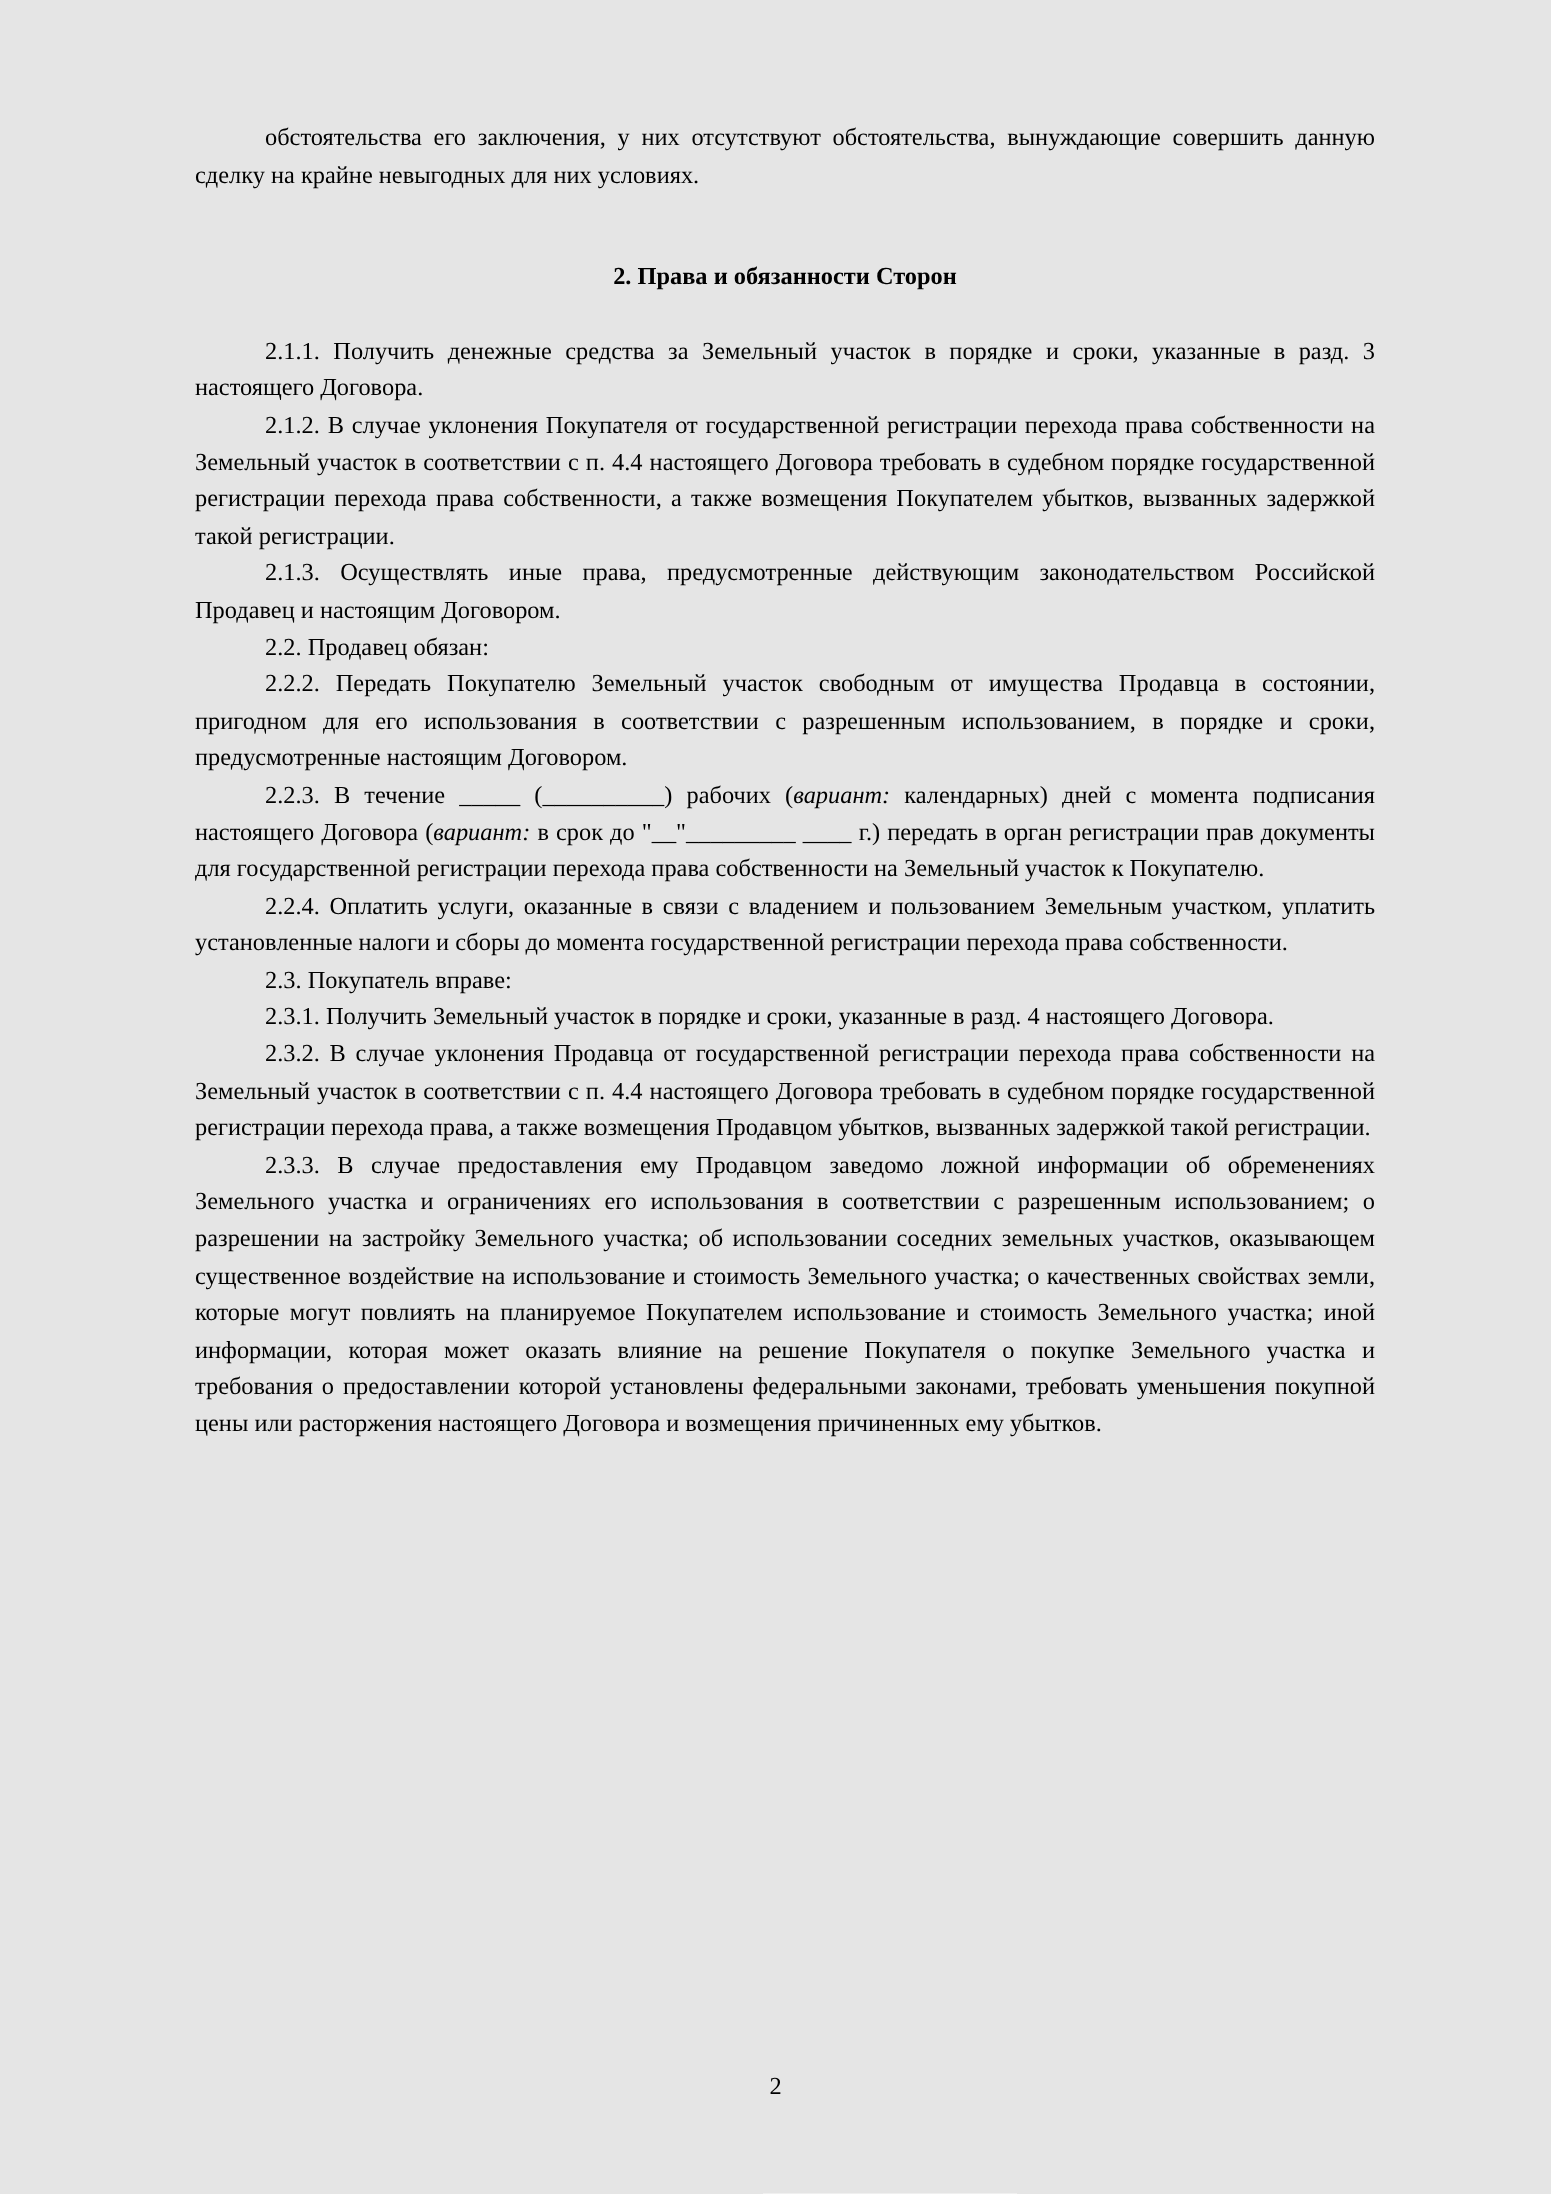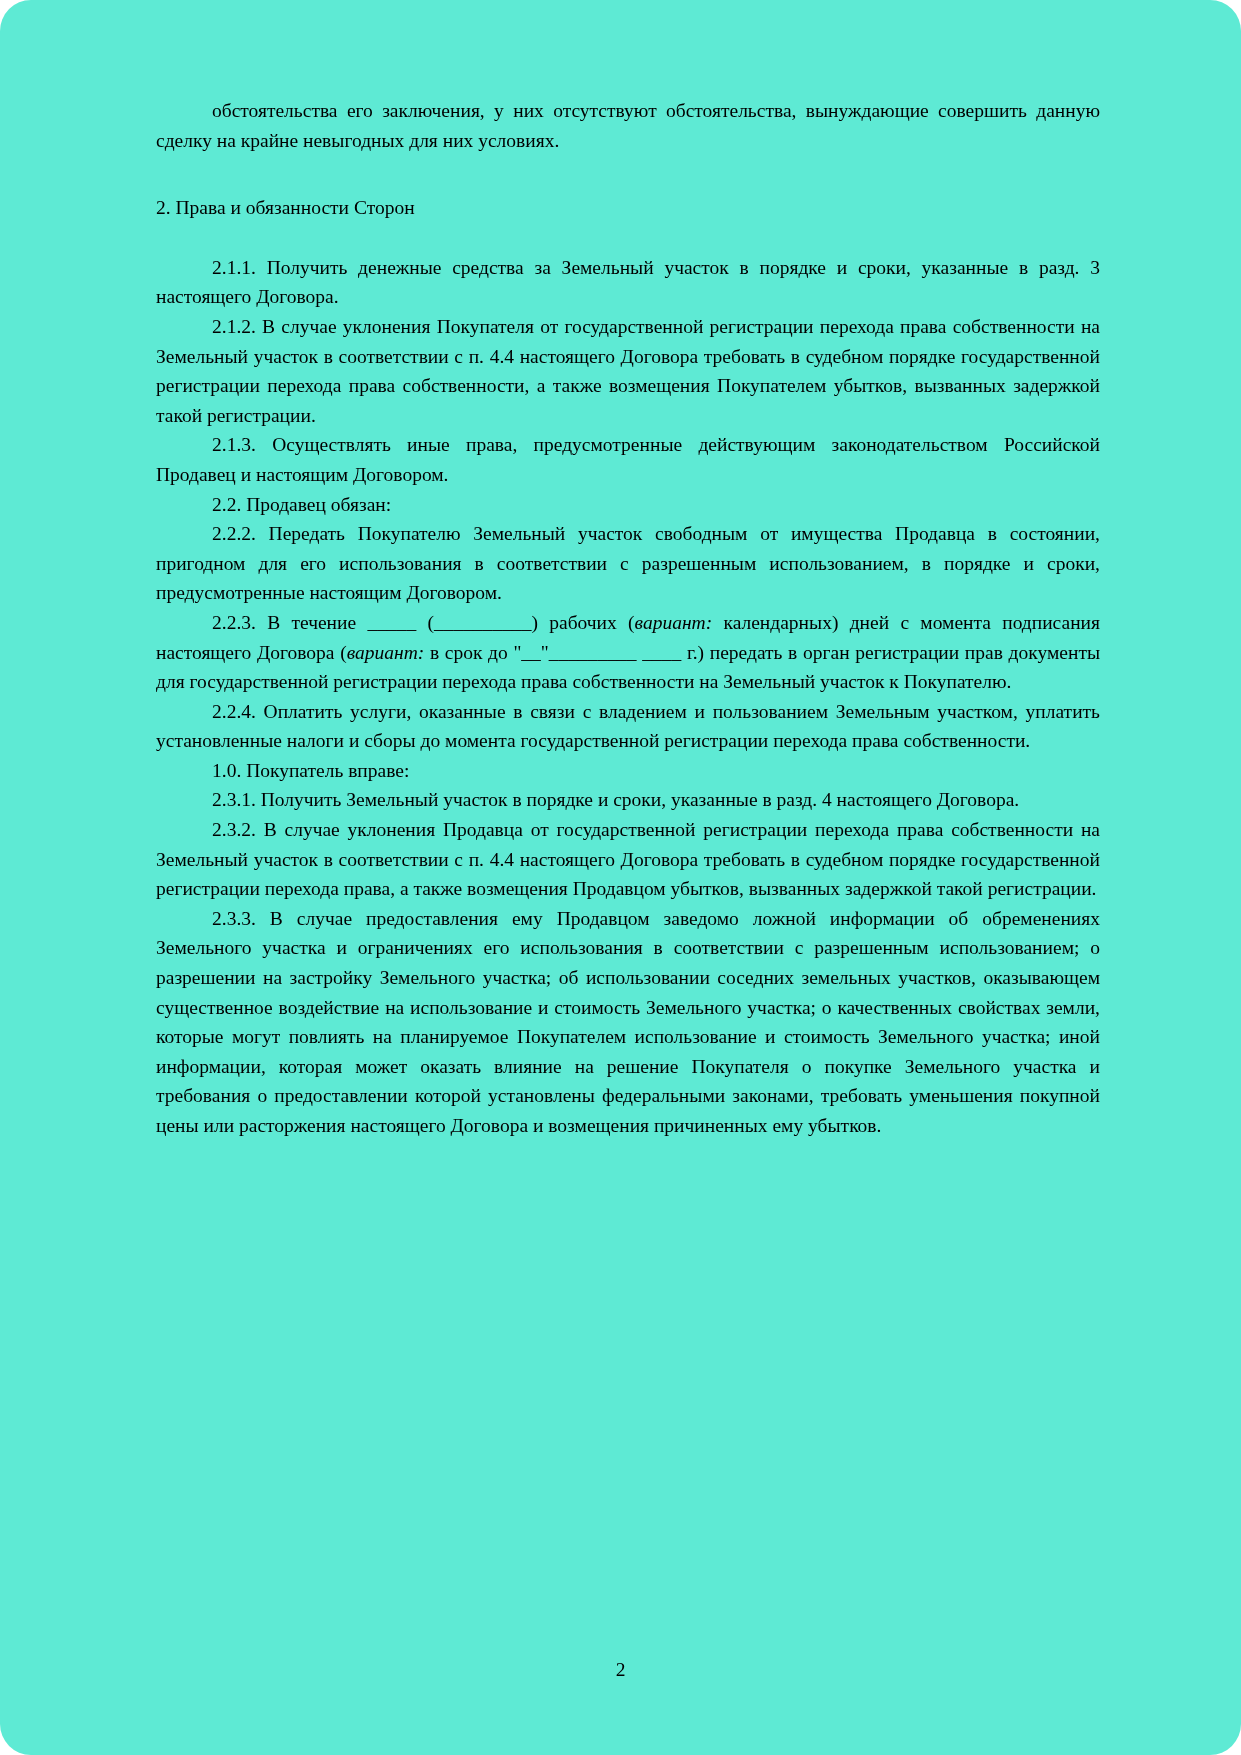--- a/index.html
+++ b/index.html
@@ -10,45 +10,45 @@
   }
   body {
     font-family: "Liberation Serif", "DejaVu Serif", serif;
     color: #000000;
   }
   .page {
     position: relative;
     width: 1241px;
     height: 1755px;
     margin: 0 auto;
-    background: #5eead4;
+    background: #e5e5e5;
     box-sizing: border-box;
     padding: 96px 86px 40px 156px;
     overflow: hidden;
-    border-radius: 31px;
   }
   .doc-body {
     width: 944px;
   }
   p.para {
     margin: 0 0 0 0;
     text-align: justify;
     text-justify: inter-word;
     font-size: 19.5px;
     line-height: 29.6px;
     text-indent: 56px;
     hyphens: none;
   }
   p.para + p.para {
   }
   h2.section-heading {
-    margin: 38px 0 30px 0;
+    margin: 52px 0 30px 0;
+    text-align: center;
     font-size: 19.5px;
     line-height: 29.6px;
-    font-weight: normal;
+    font-weight: bold;
     text-indent: 0;
   }
   .variant {
     font-style: italic;
   }
   .blank {
     font-style: normal;
   }
   .page-number {
     position: absolute;
@@ -80,21 +80,21 @@
 
     <p class="para">2.2. Продавец обязан:</p>
 
 
     <p class="para">2.2.2. Передать Покупателю Земельный участок свободным от имущества Продавца в состоянии, пригодном для его использования в соответствии с разрешенным использованием, в порядке и сроки, предусмотренные настоящим Договором.</p>
 
     <p class="para"><span class="blank">2.2.3. В течение _____ (__________) рабочих (</span><span class="variant">вариант:</span><span class="blank"> календарных) дней с момента подписания настоящего Договора (</span><span class="variant">вариант:</span><span class="blank"> в срок до "__"_________ ____ г.) передать в орган регистрации прав документы для государственной регистрации перехода права собственности на Земельный участок к Покупателю.</span></p>
 
     <p class="para">2.2.4. Оплатить услуги, оказанные в связи с владением и пользованием Земельным участком, уплатить установленные налоги и сборы до момента государственной регистрации перехода права собственности.</p>
 
-    <p class="para">1.0. Покупатель вправе:</p>
+    <p class="para">2.3. Покупатель вправе:</p>
 
     <p class="para">2.3.1. Получить Земельный участок в порядке и сроки, указанные в разд. 4 настоящего Договора.</p>
 
     <p class="para">2.3.2. В случае уклонения Продавца от государственной регистрации перехода права собственности на Земельный участок в соответствии с п. 4.4 настоящего Договора требовать в судебном порядке государственной регистрации перехода права, а также возмещения Продавцом убытков, вызванных задержкой такой регистрации.</p>
 
     <p class="para">2.3.3. В случае предоставления ему Продавцом заведомо ложной информации об обременениях Земельного участка и ограничениях его использования в соответствии с разрешенным использованием; о разрешении на застройку Земельного участка; об использовании соседних земельных участков, оказывающем существенное воздействие на использование и стоимость Земельного участка; о качественных свойствах земли, которые могут повлиять на планируемое Покупателем использование и стоимость Земельного участка; иной информации, которая может оказать влияние на решение Покупателя о покупке Земельного участка и требования о предоставлении которой установлены федеральными законами, требовать уменьшения покупной цены или расторжения настоящего Договора и возмещения причиненных ему убытков.</p>
 
   </div>
 
   <div class="page-number">2</div>

